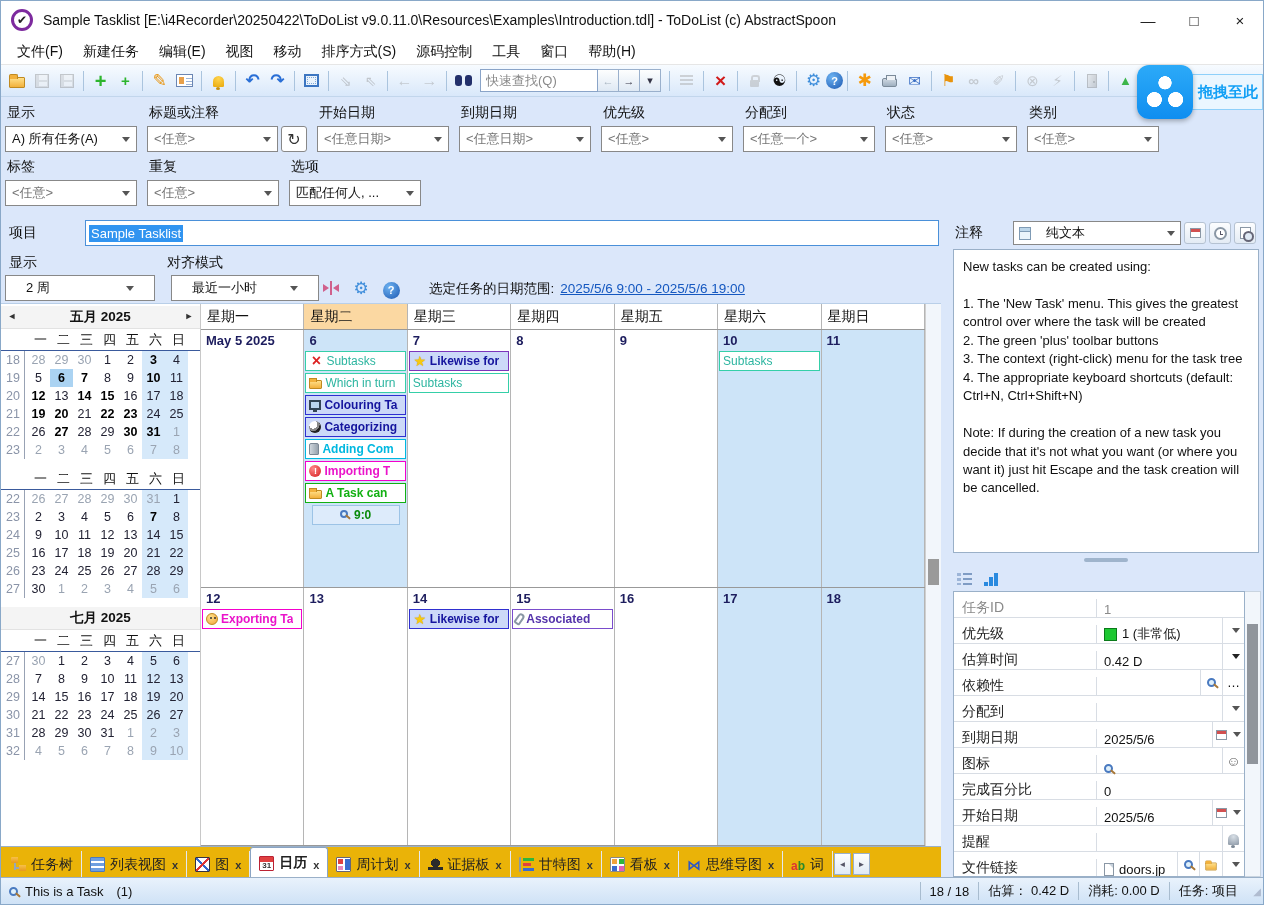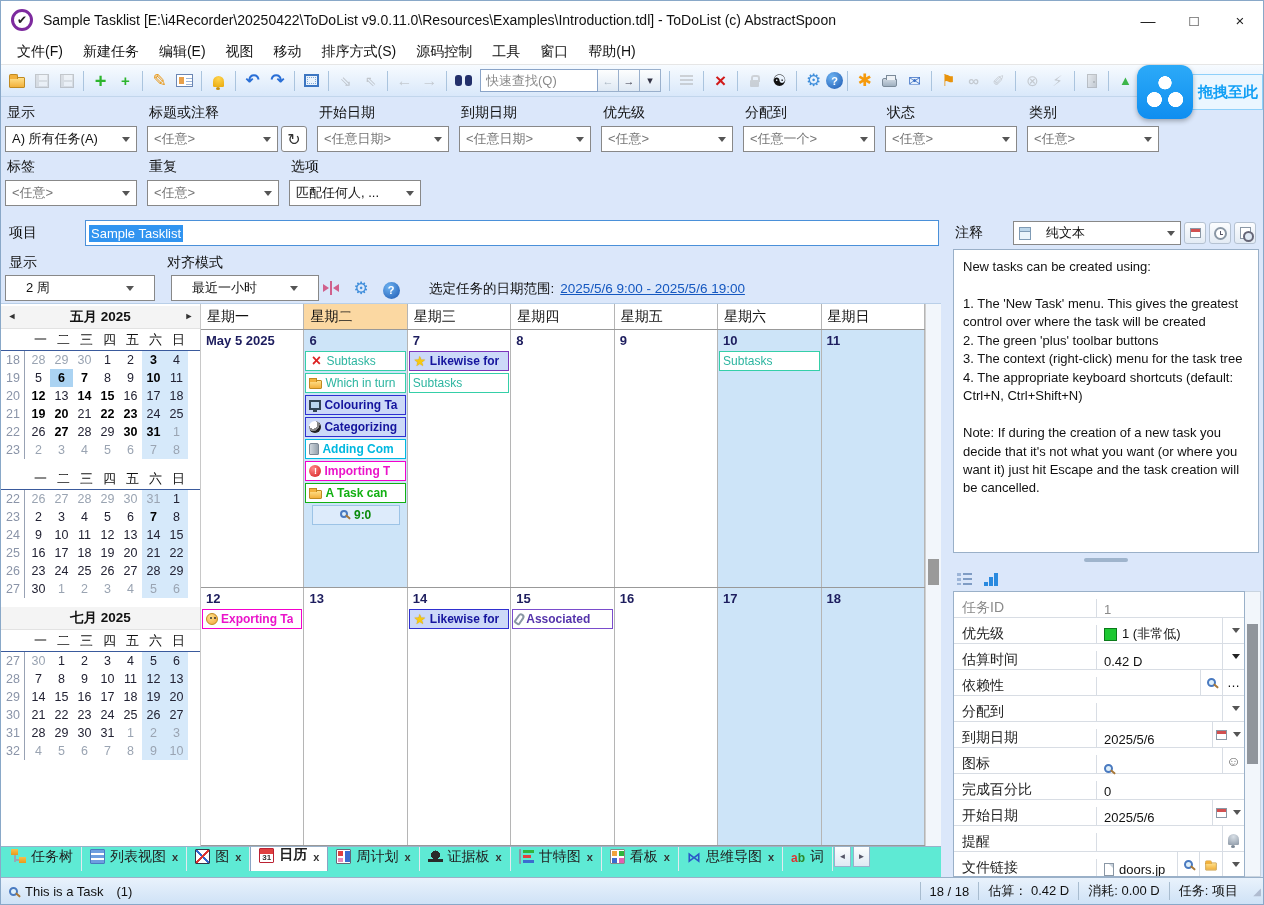--- a/index.html
+++ b/index.html
@@ -143,21 +143,21 @@
 .tk-warn::before{content:"!"}
 .tk-star::before{content:"★";color:#f6c910;font-size:14px;text-shadow:0 0 1px #b8860b}
 .tk-mag{width:8px;height:8px;border:2px solid #4a7ac0;border-radius:50%;background:#dff0fb;position:relative;margin:0 3px 2px 0}
 .tk-mag::after{content:"";position:absolute;width:6px;height:2px;background:#a87838;transform:rotate(42deg);right:-5px;bottom:-2px;border-radius:1px}
 .tk-smiley{width:12px;height:12px;border-radius:50%;background:radial-gradient(circle at 35% 30%,#ffe28a,#f2a33c);border:1px solid #c08a20;position:relative}
 .tk-smiley::before{content:"";position:absolute;left:3px;top:3px;width:2px;height:2px;background:#333;border-radius:50%;box-shadow:4px 0 0 #333}
 .tk-clip{width:7px;height:12px;border:2px solid #8a97a5;border-radius:4px 4px 2px 2px;transform:rotate(35deg)}
 .vscroll{width:16px;background:#f2f6fb;border-left:1px solid #d0d0d0;position:relative;flex:none}
 .vthumb{position:absolute;left:2px;right:2px;top:47%;height:26px;background:#9a9a9a}
 
-.tabbar{height:33px;background:#5eead4;border-top:1px solid #9ab0c8;display:flex;align-items:flex-end;padding:8px 2px;flex:none;overflow:hidden}
+.tabbar{height:33px;background:#eab308;border-top:1px solid #9ab0c8;display:flex;align-items:flex-end;padding:0 2px;flex:none;overflow:hidden}
 .tab{display:flex;align-items:center;gap:5px;padding:5px 8px 6px;font-size:14px;height:28px;border-right:1px solid #e4e9f0;color:#222;white-space:nowrap}
 .tab.active{border:1px solid #8aa4c4;border-bottom:none;background:#fff;font-weight:bold;height:32px;border-radius:3px 3px 0 0}
 .tclose{font-size:11px;font-weight:bold;color:#333;margin-left:1px;align-self:flex-end;padding-bottom:2px}
 .tscroll{width:17px;height:22px;border:1px solid #9ab0cc;background:linear-gradient(#fdfefe,#dfe9f4);display:flex;align-items:center;justify-content:center;font-size:8px;color:#556;margin:0 1px 4px;flex:none}
 .tico{width:15px;height:15px;display:inline-block;flex:none;border-radius:1px}
 .tico-tree{background:linear-gradient(#f7c04a,#e89a1c) 0 0/7px 6px no-repeat,linear-gradient(#f7c04a,#e89a1c) 8px 8px/7px 6px no-repeat,linear-gradient(#9aa6b4 0 0) 3px 6px/2px 7px no-repeat,linear-gradient(#9aa6b4 0 0) 3px 10px/6px 2px no-repeat}
 .tico-list{border:1px solid #4a7ac0;background:repeating-linear-gradient(to bottom,#6d9ee0 0 3px,#fff 3px 5px)}
 .tico-chart{border:1px solid #334;background:linear-gradient(135deg,transparent 45%,#d33 45% 55%,transparent 55%),linear-gradient(45deg,transparent 45%,#36c 45% 55%,transparent 55%),#fff}
 .tico-cal{border:1px solid #b23;background:linear-gradient(#e04040 0 5px,#fff 5px);position:relative}
 .tico-cal::after{content:"31";position:absolute;left:2px;top:4px;font-size:8px;font-weight:bold;color:#333}

